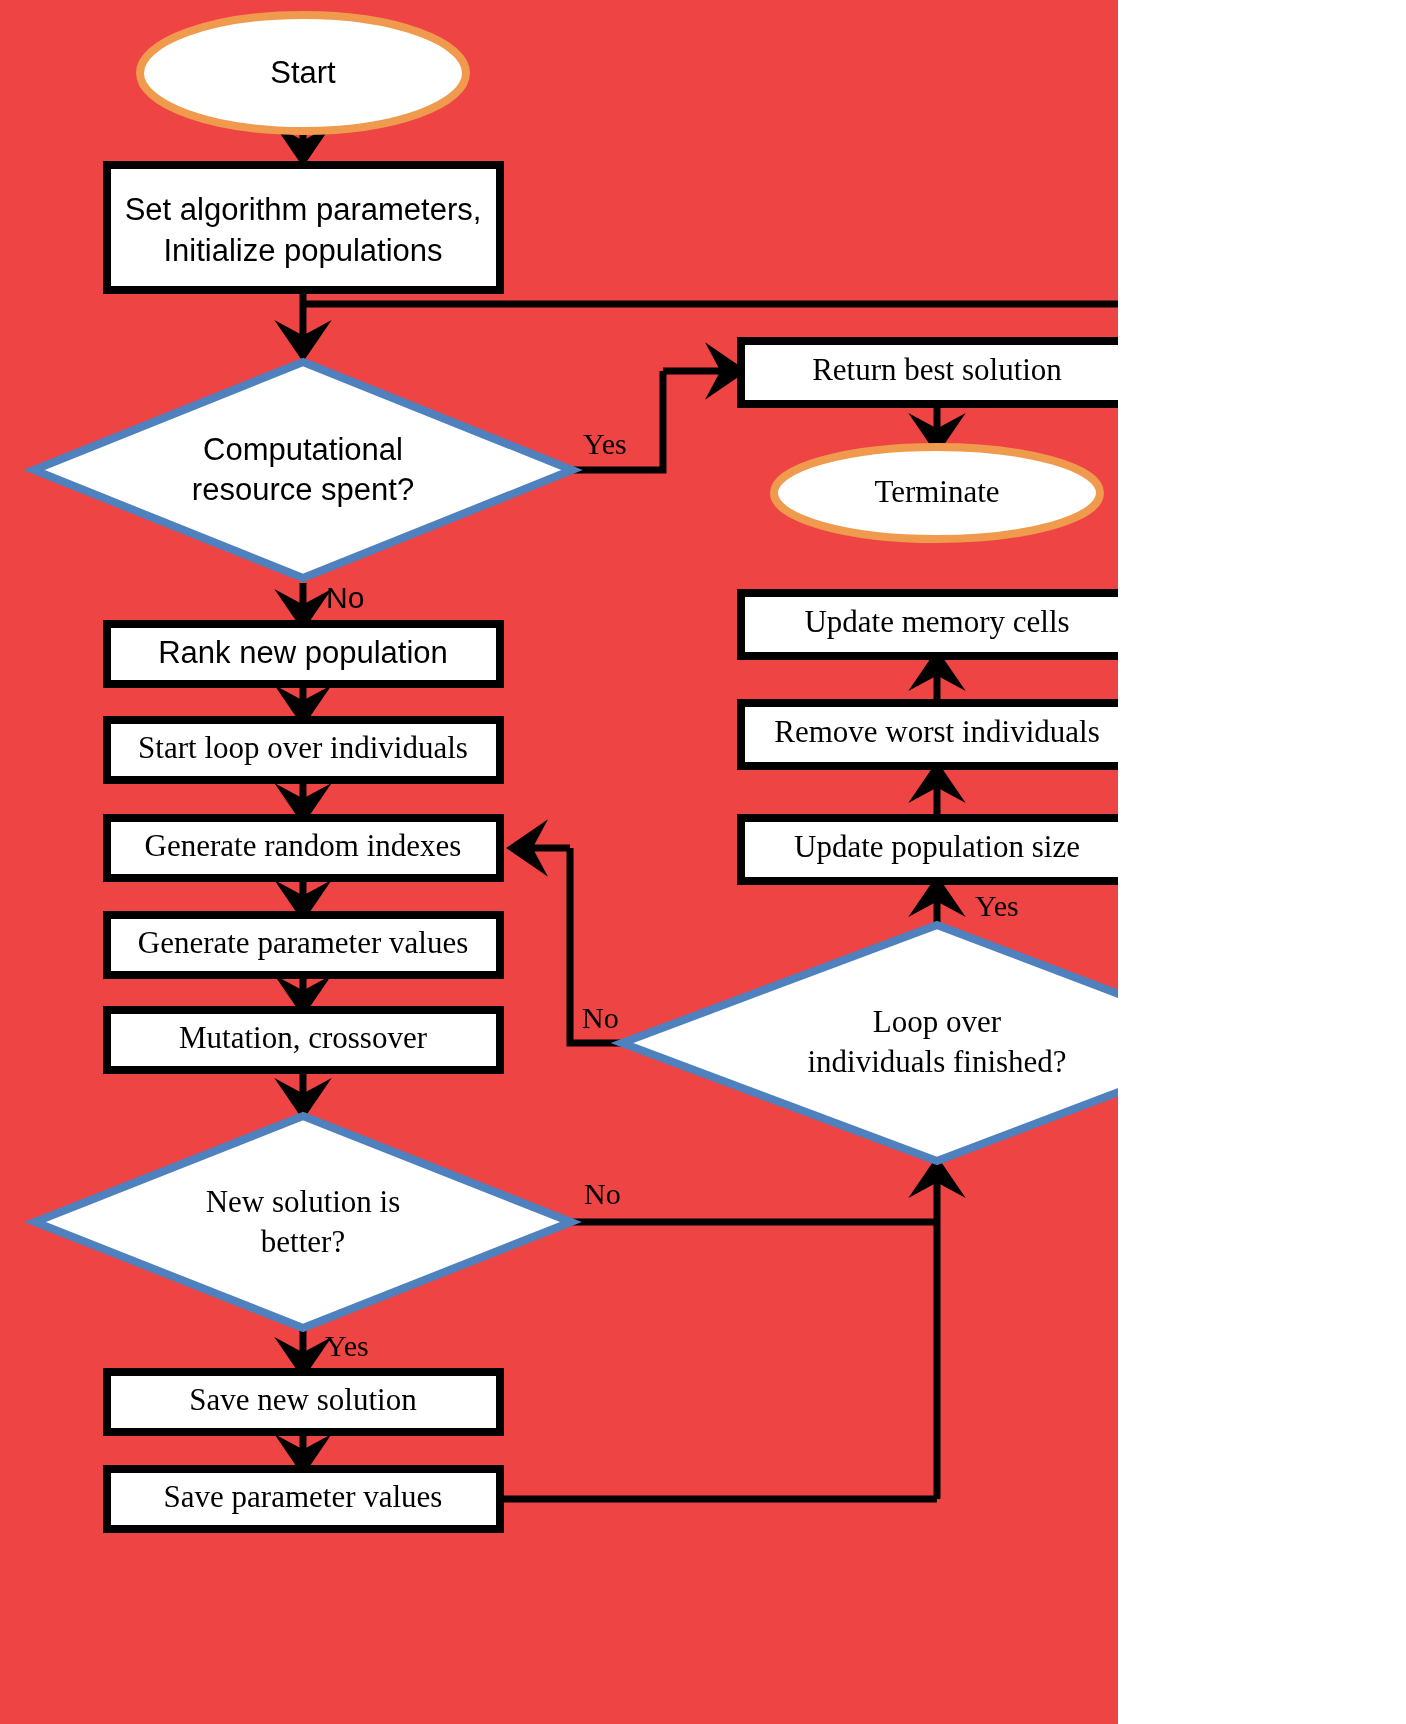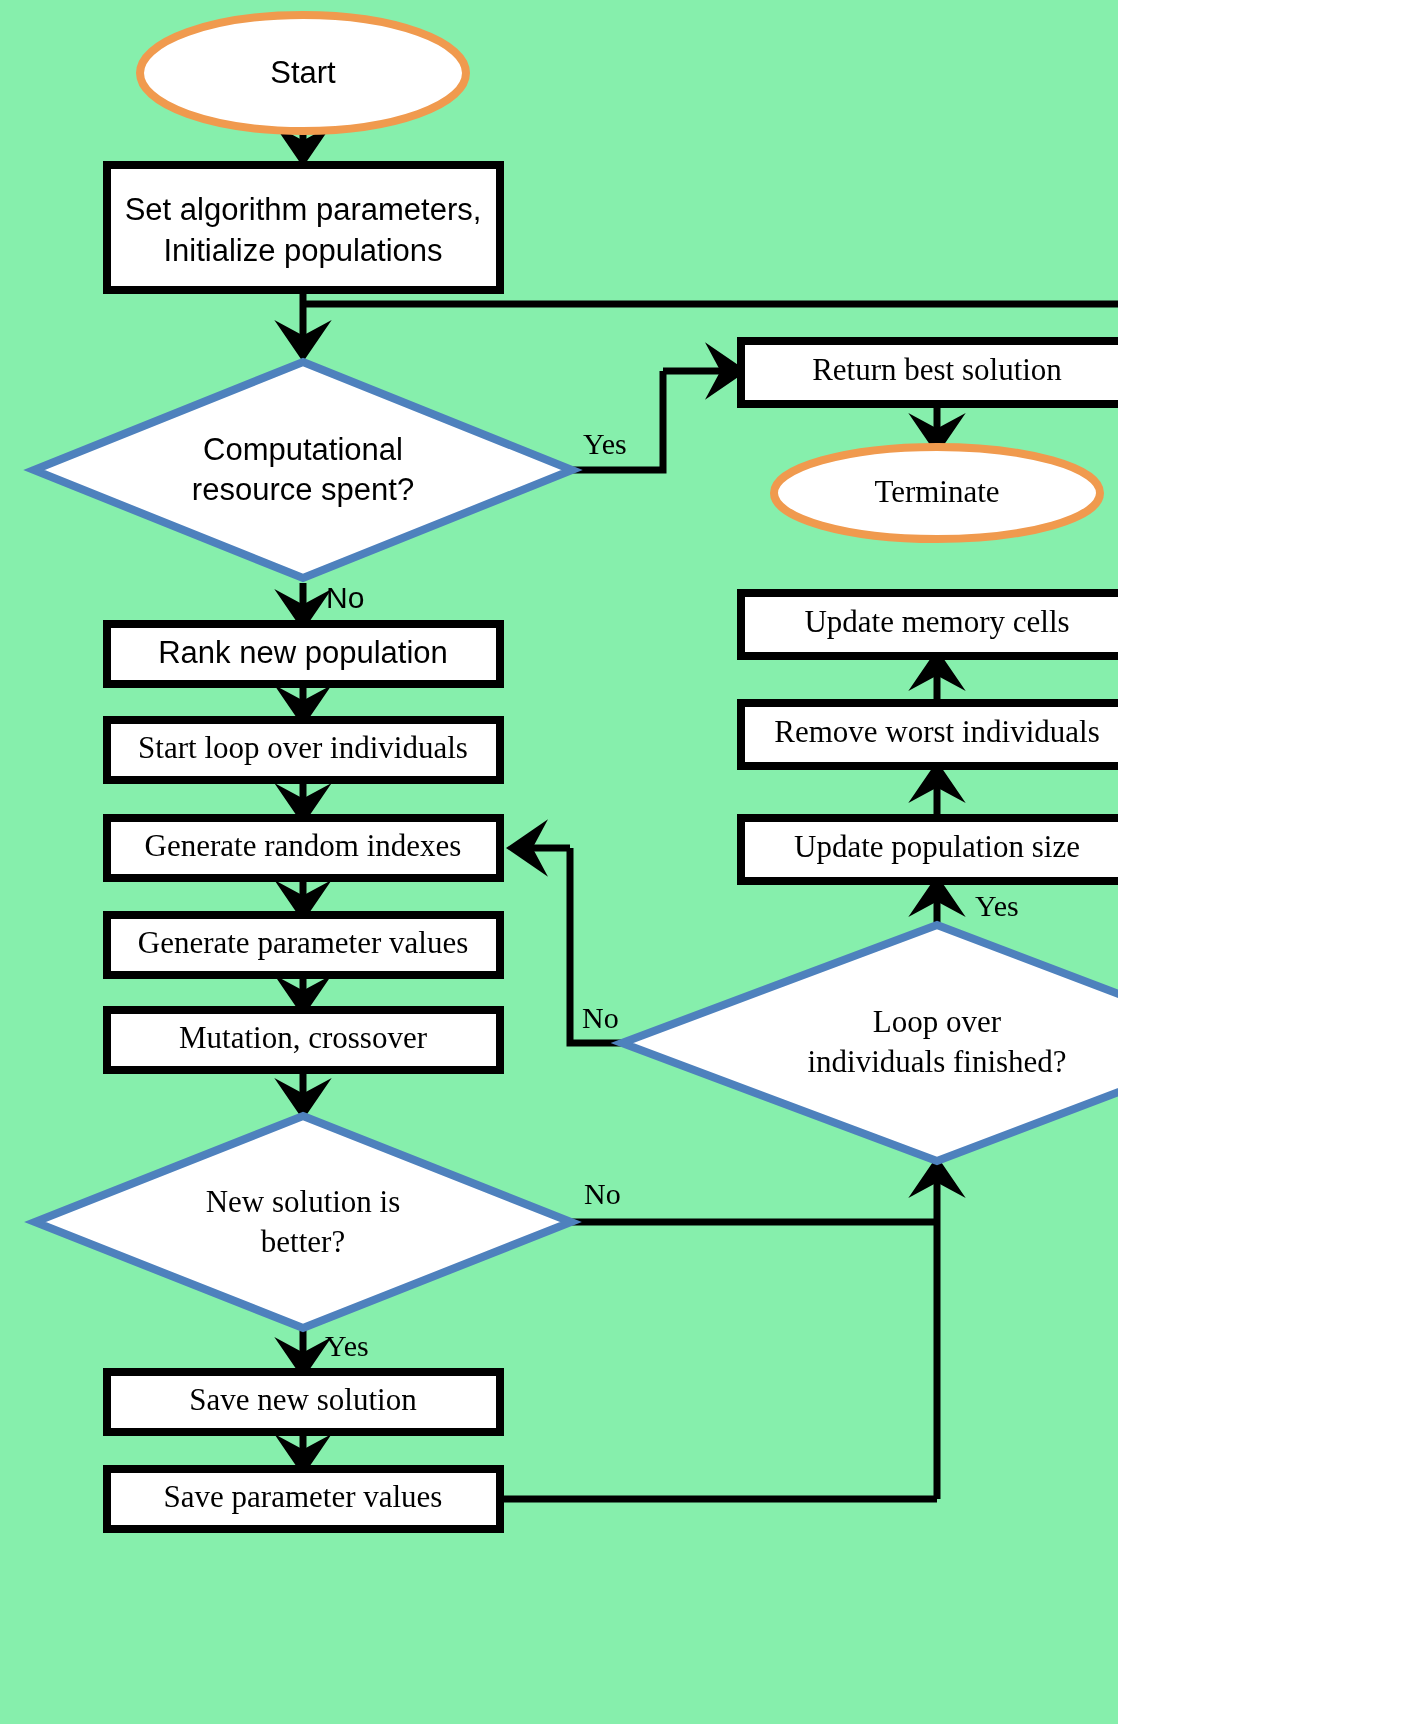--- a/index.html
+++ b/index.html
@@ -1,16 +1,16 @@
 <!DOCTYPE html>
 <html><head>
 <meta charset="utf-8">
 <style>
   html,body{margin:0;padding:0;background:#ffffff;}
-  #stage{position:relative;width:1118px;height:1724px;background:#86efac;overflow:hidden;}
+  #stage{position:relative;width:1118px;height:1724px;background:#ef4444;overflow:hidden;}
   svg{display:block;}
   .nodelabel{
     font-family:"Liberation Serif","DejaVu Serif",serif;
     font-size:31px; fill:#000000; text-anchor:middle; dominant-baseline:middle;
   }
   .nodelabel.sans{
     font-family:"Liberation Sans","DejaVu Sans",sans-serif;
     font-size:31px;
   }
   .edgelabel{

